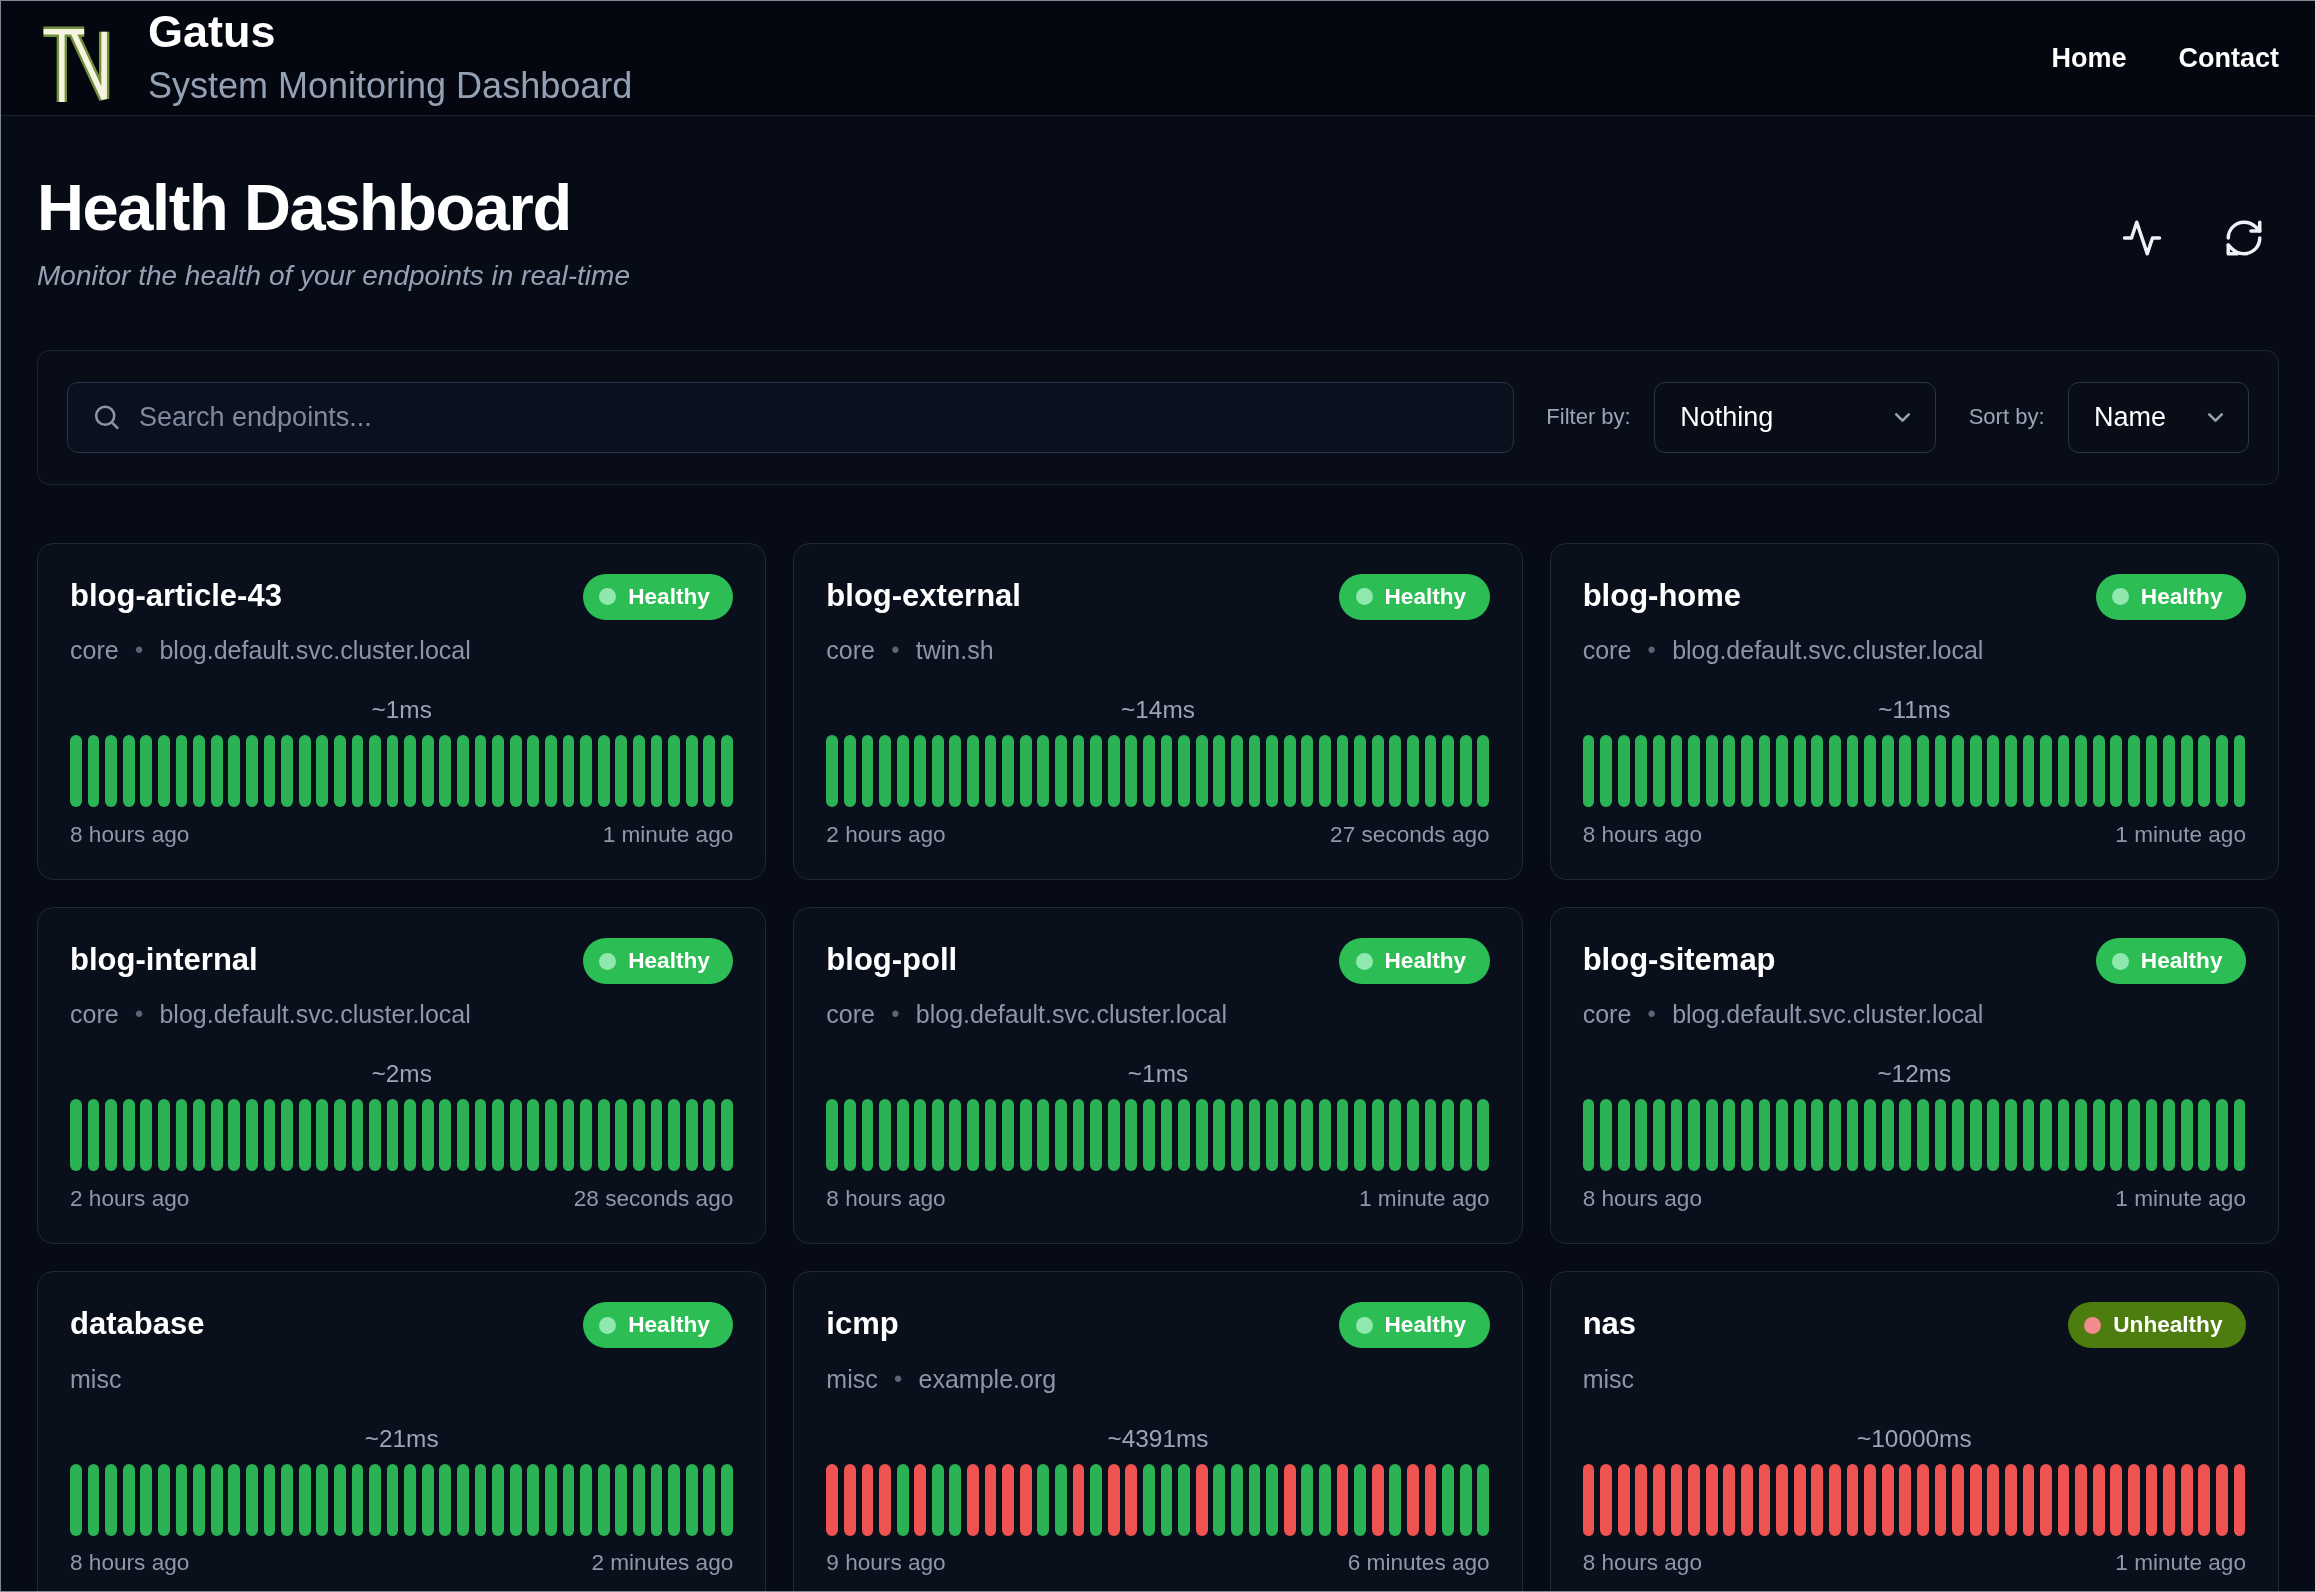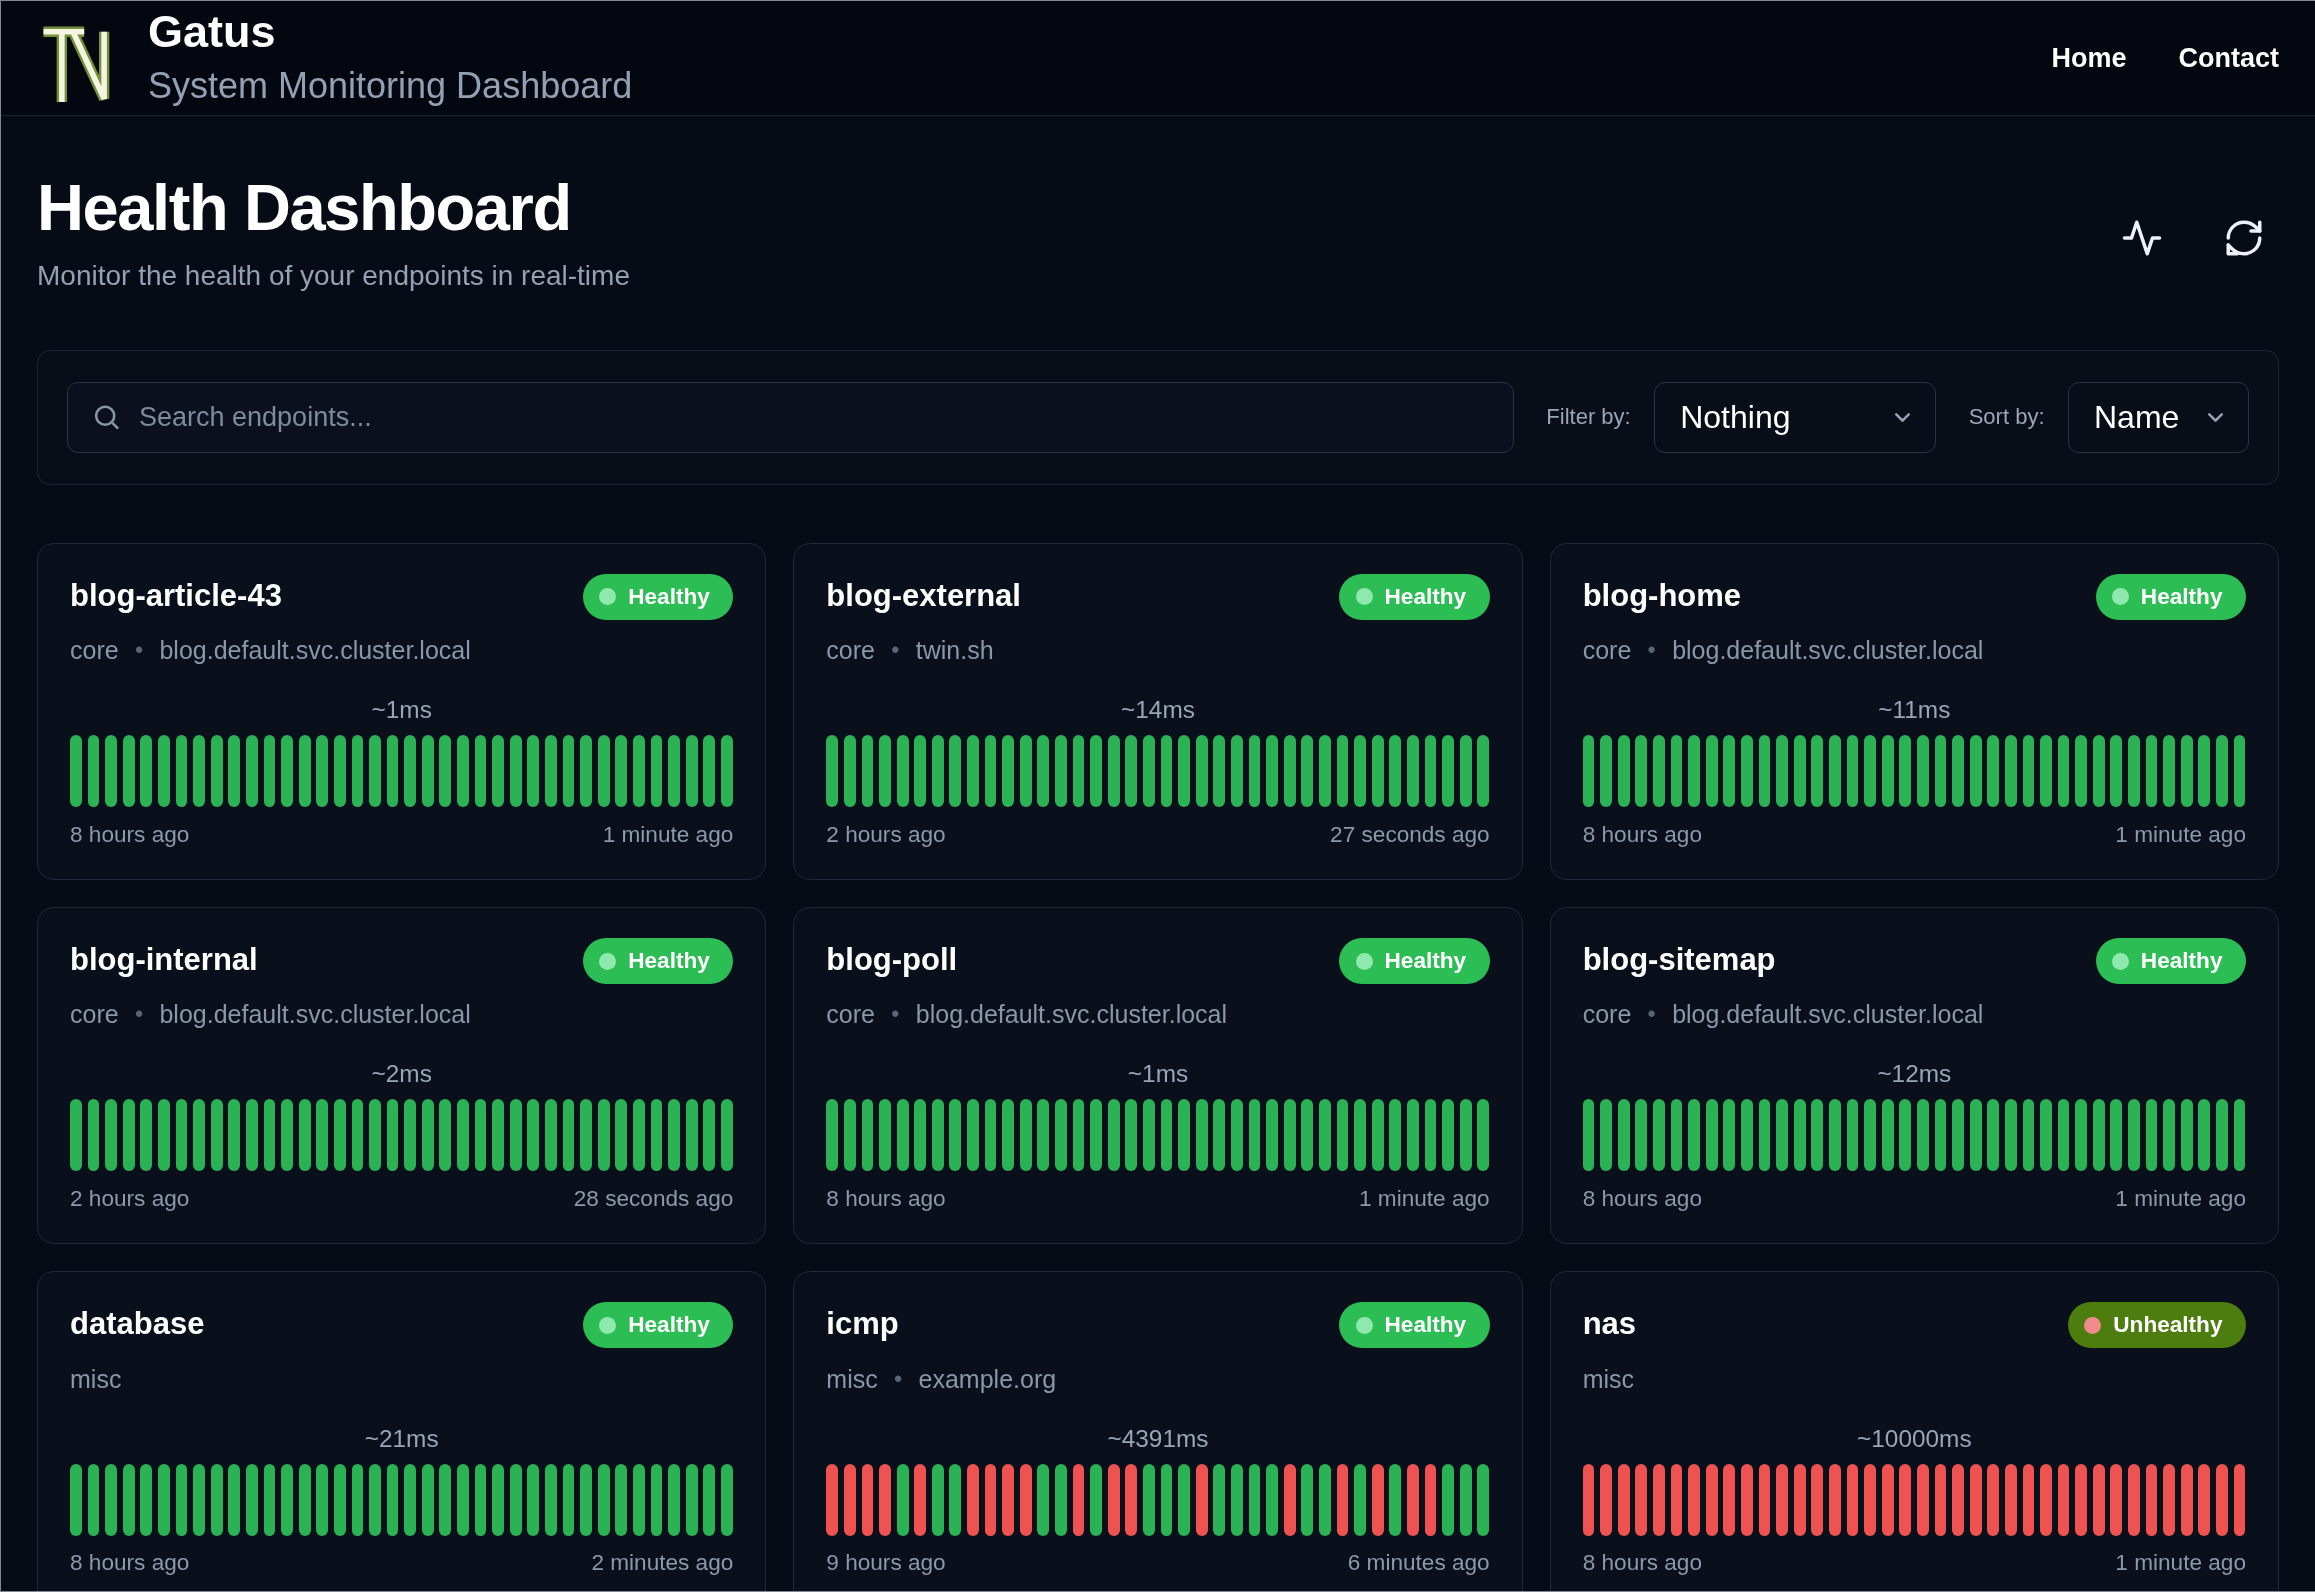--- a/index.html
+++ b/index.html
@@ -24,21 +24,21 @@
   .brand-block { margin-left:31px; }
   .brand-name { font-size:45px; font-weight:bold; color:#ffffff; line-height:1; }
   .brand-tag  { font-size:36px; color:#94a0b3; margin-top:11px; }
   .top-nav { margin-left:auto; display:flex; gap:52px; }
   .top-nav a { color:#ffffff; font-size:27px; font-weight:bold; text-decoration:none; cursor:pointer; }
 
   
   main { padding:34px 36px 0; }
   .page-head { display:flex; justify-content:space-between; align-items:flex-start; margin-top:20px; }
   h1 { margin:0; font-size:65px; font-weight:800; letter-spacing:-1.4px; color:#ffffff; }
-  .page-sub { font-size:28px; color:#94a0b3; margin-top:14.5px; }
+  .page-sub { font-size:28px; color:#94a0b3; margin-top:14.5px;font-style:italic; }
   .head-actions { display:flex; gap:60px; margin-top:47px; margin-right:14.5px; }
   .icon-btn { background:none; border:none; padding:0; cursor:pointer; width:42px; height:42px; }
   .icon-btn svg { width:42px; height:42px; stroke:#eef2f8; fill:none; stroke-width:2; stroke-linecap:round; stroke-linejoin:round; }
 
   
   .toolbar {
     margin-top:58px;
     background:#080d18;
     border:0.9px solid #1d2535;
     border-radius:12.7px;
@@ -61,21 +61,21 @@
     padding:0 22px 0 71px;
     outline:none;
   }
   .search input::placeholder { color:#7f8a9e; }
   .tb-label { font-size:22px; color:#9aa5b8; white-space:nowrap; margin-left:9px; }
   .select {
     height:71px; background:transparent;
     border:1.8px solid #2a3448; border-radius:11px;
     display:flex; align-items:center; justify-content:space-between;
     padding:0 20px 0 25px;
-    font-size:32px; color:#ffffff; cursor:pointer;
+    font-size:27px; color:#ffffff; cursor:pointer;
   }
   .select svg { width:25px; height:25px; stroke:#97a2b5; fill:none; stroke-width:2.5; stroke-linecap:round; stroke-linejoin:round; }
   .select.filter { width:282px; }
   .select.sort  { width:181px; }
 
   
   .grid {
     margin-top:58px;
     display:grid;
     grid-template-columns:repeat(3, 1fr);

